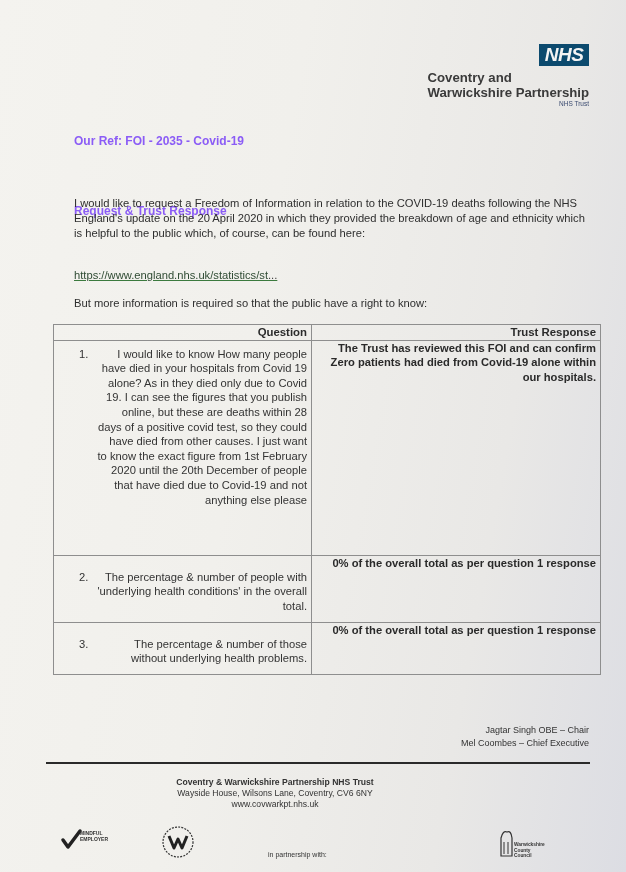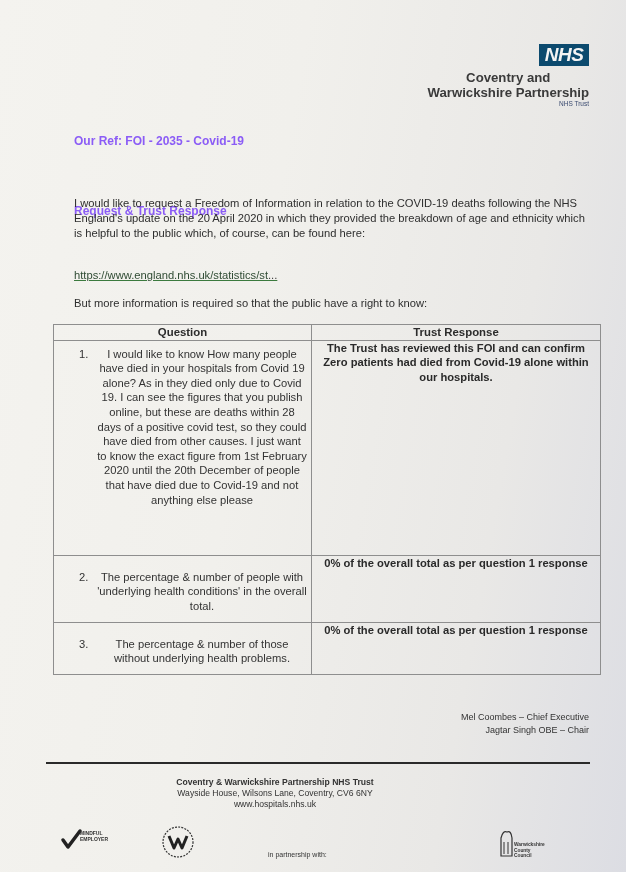--- a/index.html
+++ b/index.html
@@ -12,56 +12,56 @@
   }
   .abs { position:absolute; }
   
   #nhs-badge {
     left:539px; top:44px; width:50px; height:22px;
     background:#0c4a6e; color:#f4f4f4;
     font-weight:bold; font-style:italic; font-size:19px; line-height:22px;
     text-align:center; letter-spacing:-0.5px;
   }
   #org-name {
-    right:37px; top:70px; text-align:center;
+    right:37px; top:70px; text-align:left;
     font-weight:bold; font-size:13.2px; line-height:15px; color:#3a3a3a;
   }
   #org-sub { right:37px; top:100px; font-size:6.5px; color:#3b4b70; }
   .ref { font-weight:bold; font-size:12px; color:#8b5cf6; }
   #ref-line { left:74px; top:134px; }
   #req-title { left:74px; top:164px;margin-top:40px; }
   .para { font-size:11.2px; line-height:15.2px; color:#2e2e2e; }
   #intro { left:74px; top:196px; width:520px; }
   #link { left:74px; top:268px; color:#2f4b33; text-decoration:underline; text-decoration-color:#3b7a3e; }
   #link-ellipsis { color:#444; text-decoration:none; }
   #more-info { left:74px; top:296px; }
   
   #foi-table {
     left:53px; top:324px; width:548px;
     border-collapse:collapse;
     font-size:11.2px; line-height:14.6px;
   }
   #foi-table td, #foi-table th {
-    border:1px solid #8e8e8e; vertical-align:top; padding:0 4px; text-align:center;
+    border:1px solid #8e8e8e; vertical-align:top; padding:0 4px; text-align:right;
   }
   #foi-table th { font-weight:bold; font-size:11.4px; height:14px; color:#2c2c2c; }
   .col-q { width:249px; }
   .q-text { padding-left:39px; position:relative; color:#333; }
   .q-num { position:absolute; left:21px; top:0; }
   .resp { font-weight:bold; color:#2a2a2a; }
   .row1 td { height:214px; padding-top:1px; }
   .row1 .q-wrap { padding-top:6px; }
   .row2 td { height:66px; padding-top:3px; }
   .row2 .q-wrap { padding-top:14px; }
   .row3 td { height:51px; padding-top:3px; }
   .row3 .q-wrap { padding-top:14px; }
   
   .sig { right:37px; font-size:9px; color:#333; text-align:left; }
   #sig1 { top:725px; }
-  #sig2 { top:712px; }
+  #sig2 { top:738px; }
   #footer-rule { left:46px; top:762px; width:544px; height:2px; background:#2a2a2a; }
   #footer { left:0; width:550px; top:777px; text-align:center; font-size:8.6px; line-height:10.8px; color:#333; }
   #footer-org { font-weight:bold; }
   #partnership { left:268px; top:851px; font-size:7px; color:#333; }
   
   #mindful-logo { left:60px; top:828px; width:60px; height:22px; }
   #mindful-text { left:80px; top:830px; font-size:5px; line-height:6px; color:#333; font-weight:bold; }
   #disability-logo { left:158px; top:822px; width:40px; height:40px; }
   #county-logo { left:497px; top:828px; width:70px; height:30px; }
   #county-text { left:514px; top:842px; font-size:4.8px; line-height:5.5px; color:#333; font-weight:bold; }
@@ -117,21 +117,21 @@
   </table>
 
 <div id="sig1" class="abs sig">Jagtar Singh OBE – Chair</div>
 <div id="sig2" class="abs sig">Mel Coombes – Chief Executive</div>
 
 <div id="footer-rule" class="abs"></div>
 
 <div id="footer" class="abs">
   <div id="footer-org">Coventry &amp; Warwickshire Partnership NHS Trust</div>
   <div>Wayside House, Wilsons Lane, Coventry, CV6 6NY</div>
-  <div>www.hospitals.nhs.uk</div>
+  <div>www.covwarkpt.nhs.uk</div>
 </div>
 
 <svg id="mindful-logo" class="abs" viewBox="0 0 60 22">
   <path d="M3 12 L8 19 L20 3" stroke="#222" stroke-width="3.5" fill="none" stroke-linecap="round" stroke-linejoin="round"></path>
 </svg>
 <div id="mindful-text" class="abs" style="width:34px;">MINDFUL EMPLOYER</div>
 
 <svg id="disability-logo" class="abs" viewBox="0 0 40 40">
   <circle cx="20" cy="20" r="15" fill="none" stroke="#333" stroke-width="1.2" stroke-dasharray="2 1.2"></circle>
   <path d="M11 14 L16 26 L20 17 L24 26 L29 14" stroke="#222" stroke-width="3" fill="none" stroke-linejoin="round"></path>

